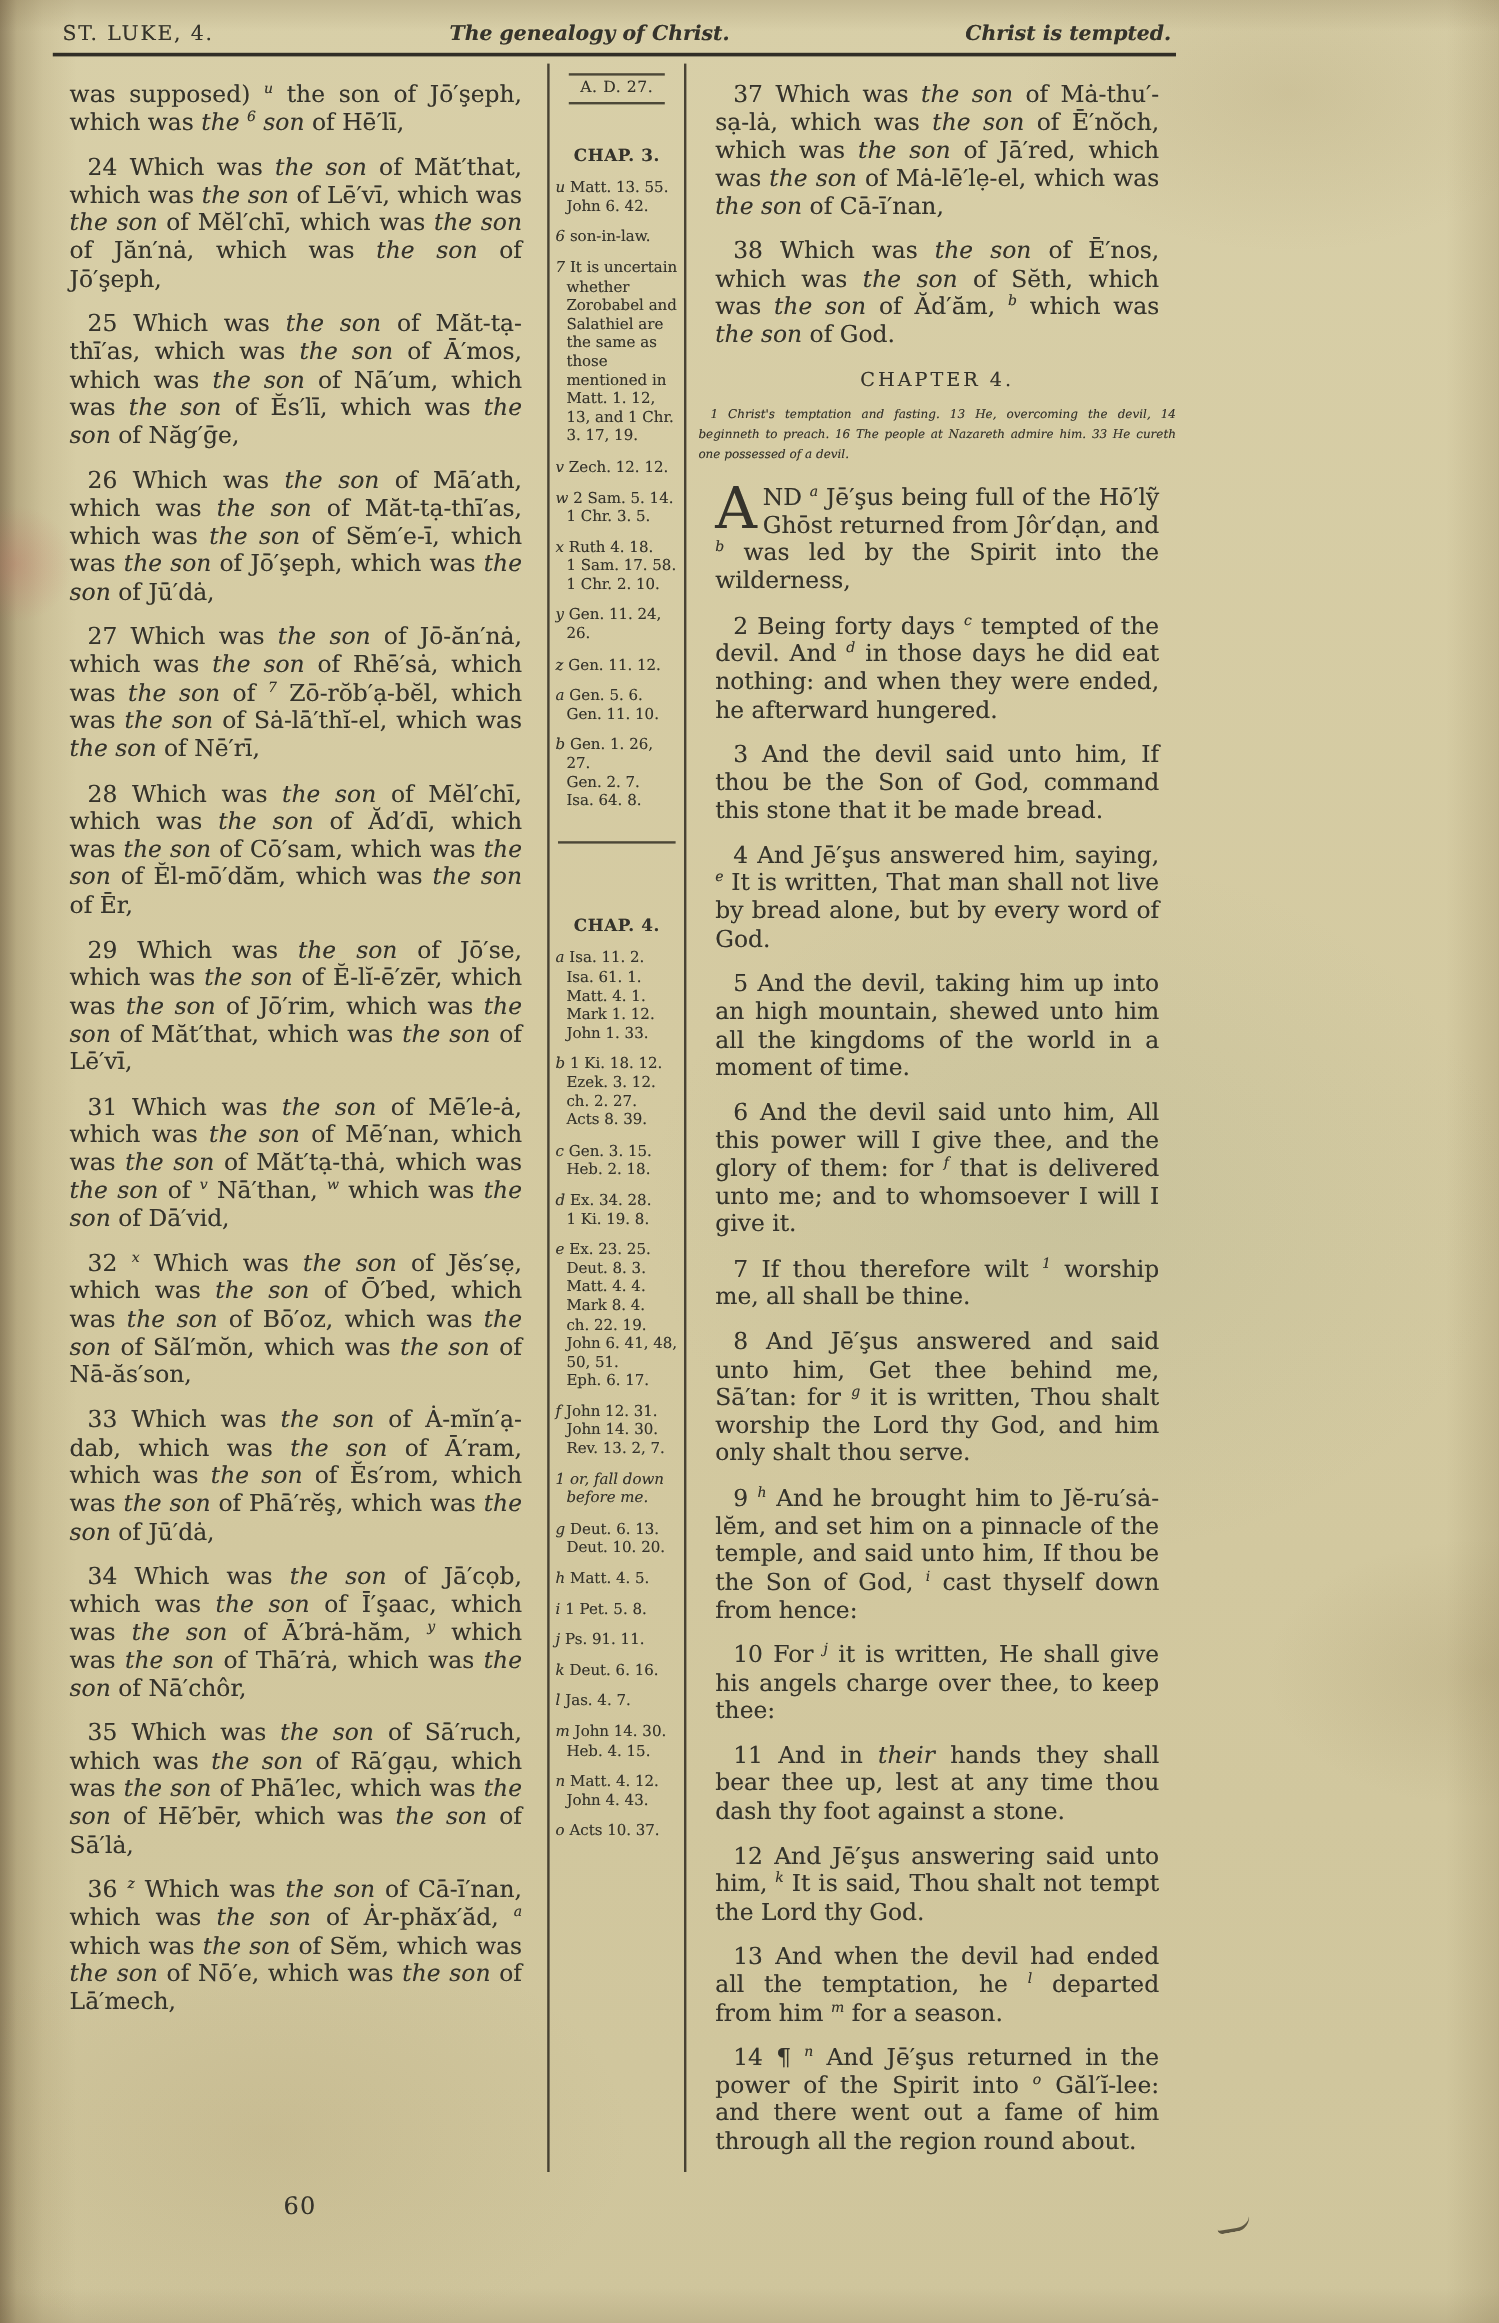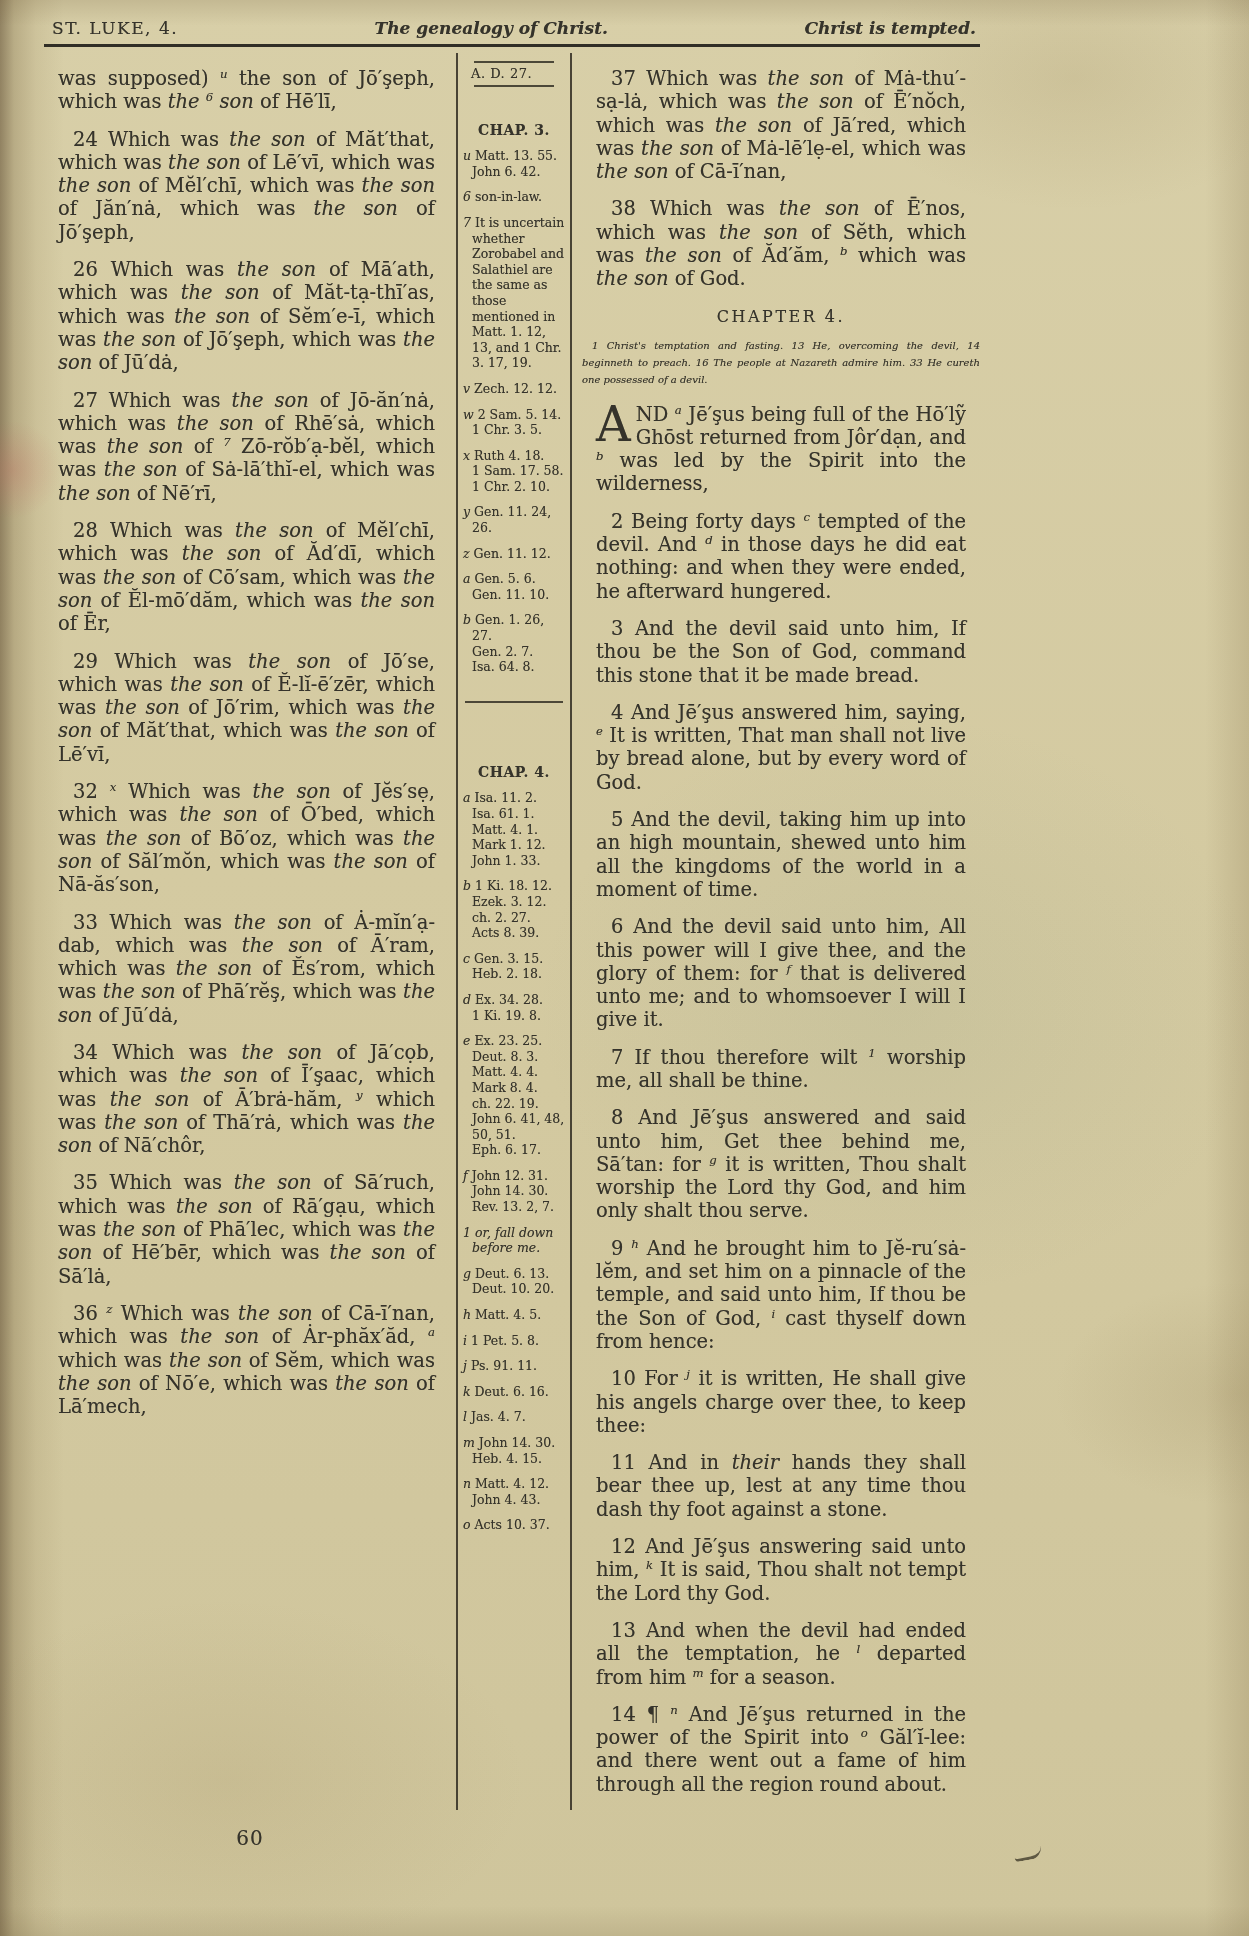--- a/index.html
+++ b/index.html
@@ -43,21 +43,21 @@
   .col-right { flex: 1; padding-left: 10px; }
   .col-left, .col-right {
     font-size: 19.5px; line-height: 23.3px; text-align: justify;
   }
   p.verse { margin: 14px; text-indent: 15px; }
   p.no-indent { text-indent: 0; }
   sup { font-size: 60%; font-style: italic; line-height: 0; vertical-align: super; }
 
   
   .col-mid { width: 112px; padding: 0 5px; font-size: 12.5px; line-height: 15.6px; }
-  .ad-box { margin: 8px 8px 4px; }
+  .ad-box { margin: 8px 8px 4px; text-align: center; }
   .ad-rule { height: 1.5px; background: rgba(52,48,36,0.85); margin: 0 3px; }
   .ad-text { font-size: 13px; padding: 3px 0 4px; letter-spacing: 0.5px; }
   .chap-head { text-align: center; font-weight: 700; font-size: 14px; letter-spacing: 0.5px; margin: 36px 0 10px; }
   .chap-head.c4 { margin: 62px 0 10px; }
   .mid-divider { height: 2px; background: rgba(52,48,36,0.85); margin: 26px 2px 0; }
   p.ref { margin: 0 0 10px; padding-left: 9px; text-indent: -9px; }
   .ref-marker { font-style: italic; }
 
   
   .chapter-heading { text-align: center; font-size: 16px; letter-spacing: 2.5px; margin: 13px 0 9px; }
@@ -89,30 +89,32 @@
     <div class="head-rule"></div>
 
     <div class="columns">
 
       <div class="col-left">
         <p class="verse no-indent">was supposed) <sup>u</sup> the son of Jō′şeph, which was <i>the</i> <sup>6</sup> <i>son</i> of Hē′lī,</p>
         <div>
 
             <p class="verse">24 Which was <i>the son</i> of Măt′that, which was <i>the son</i> of Lē′vī, which was <i>the son</i> of Mĕl′chī, which was <i>the son</i> of Jăn′nȧ, which was <i>the son</i> of Jō′şeph,</p>
 
+            <p class="verse">25 Which was <i>the son</i> of Măt-tạ-thī′as, which was <i>the son</i> of Ā′mos, which was <i>the son</i> of Nā′um, which was <i>the son</i> of Ĕs′lī, which was <i>the son</i> of Năg′ḡe,</p>
 
             <p class="verse">26 Which was <i>the son</i> of Mā′ath, which was <i>the son</i> of Măt-tạ-thī′as, which was <i>the son</i> of Sĕm′e-ī, which was <i>the son</i> of Jō′şeph, which was <i>the son</i> of Jū′dȧ,</p>
 
             <p class="verse">27 Which was <i>the son</i> of Jō-ăn′nȧ, which was <i>the son</i> of Rhē′sȧ, which was <i>the son</i> of <sup>7</sup> Zō-rŏb′ạ-bĕl, which was <i>the son</i> of Sȧ-lā′thĭ-el, which was <i>the son</i> of Nē′rī,</p>
 
             <p class="verse">28 Which was <i>the son</i> of Mĕl′chī, which was <i>the son</i> of Ăd′dī, which was <i>the son</i> of Cō′sam, which was <i>the son</i> of Ĕl-mō′dăm, which was <i>the son</i> of Ēr,</p>
 
             <p class="verse">29 Which was <i>the son</i> of Jō′se, which was <i>the son</i> of Ĕ-lĭ-ē′zēr, which was <i>the son</i> of Jō′rim, which was <i>the son</i> of Măt′that, which was <i>the son</i> of Lē′vī,</p>
 
 
+            <p class="verse">31 Which was <i>the son</i> of Mē′le-ȧ, which was <i>the son</i> of Mē′nan, which was <i>the son</i> of Măt′tạ-thȧ, which was <i>the son</i> of <sup>v</sup> Nā′than, <sup>w</sup> which was <i>the son</i> of Dā′vid,</p>
 
             <p class="verse">32 <sup>x</sup> Which was <i>the son</i> of Jĕs′sẹ, which was <i>the son</i> of Ō′bed, which was <i>the son</i> of Bō′oz, which was <i>the son</i> of Săl′mŏn, which was <i>the son</i> of Nā-ăs′son,</p>
 
             <p class="verse">33 Which was <i>the son</i> of Ȧ-mĭn′ạ-dab, which was <i>the son</i> of Ā′ram, which was <i>the son</i> of Ĕs′rom, which was <i>the son</i> of Phā′rĕş, which was <i>the son</i> of Jū′dȧ,</p>
 
             <p class="verse">34 Which was <i>the son</i> of Jā′cọb, which was <i>the son</i> of Ī′şaac, which was <i>the son</i> of Ā′brȧ-hăm, <sup>y</sup> which was <i>the son</i> of Thā′rȧ, which was <i>the son</i> of Nā′chôr,</p>
 
             <p class="verse">35 Which was <i>the son</i> of Sā′ruch, which was <i>the son</i> of Rā′gạu, which was <i>the son</i> of Phā′lec, which was <i>the son</i> of Hē′bēr, which was <i>the son</i> of Sā′lȧ,</p>
 
             <p class="verse">36 <sup>z</sup> Which was <i>the son</i> of Cā-ī′nan, which was <i>the son</i> of Ȧr-phăx′ăd, <sup>a</sup> which was <i>the son</i> of Sĕm, which was <i>the son</i> of Nō′e, which was <i>the son</i> of Lā′mech,</p>

